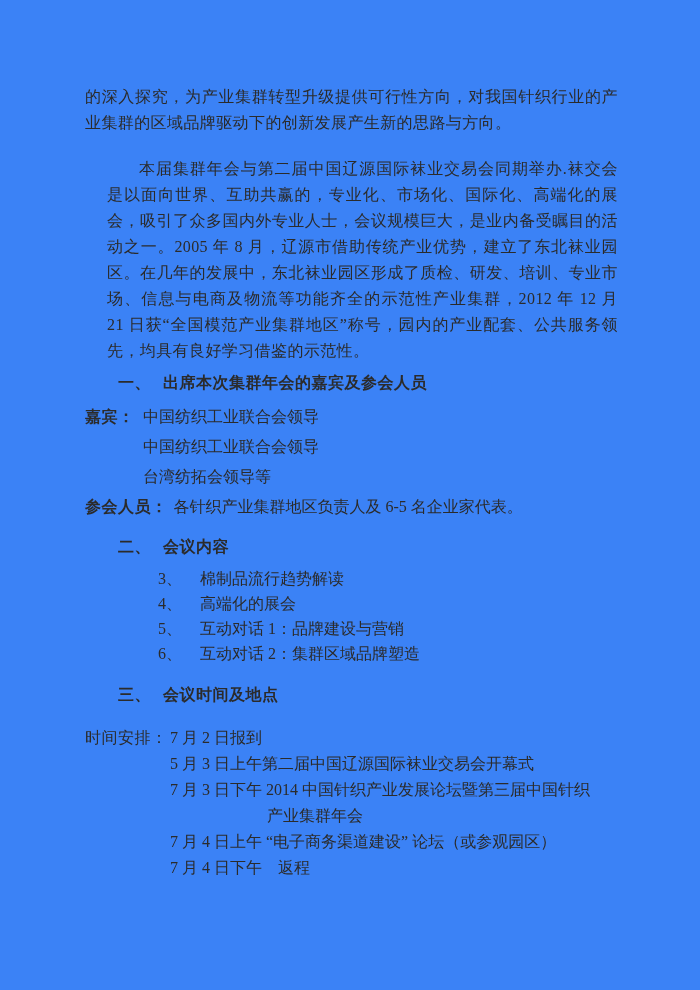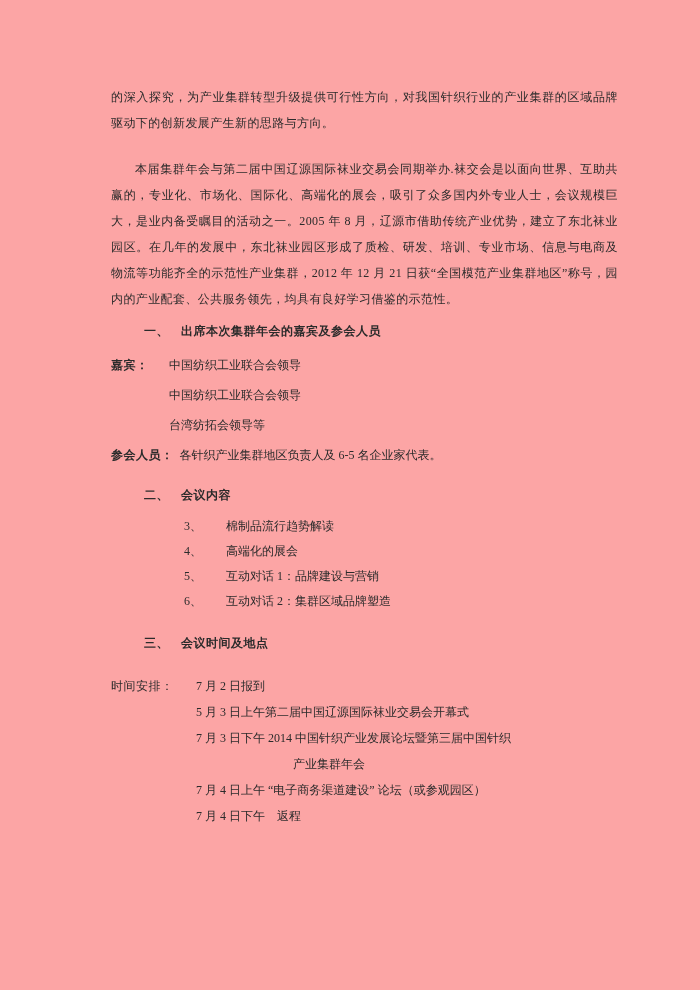--- a/index.html
+++ b/index.html
@@ -1,31 +1,31 @@
 <!DOCTYPE html>
 <html><head>
 <meta charset="utf-8">
 <style>
   html,body { margin:0; padding:0; background:#e8e8e8; }
   .doc {
     position:relative;
     width:700px; height:990px;
     margin:0 auto;
-    background:#fca5a5;
+    background:#3b82f6;
     box-sizing:border-box;
-    padding:84px 82px 0 111px;
+    padding:84px 82px 0 85px;
     font-family:"Liberation Serif","DejaVu Serif",serif;
     color:#2b2b2b;
-    font-size:12px;
+    font-size:16px;
     line-height:26px;
     overflow:hidden;
   }
   .para { text-align:justify; text-justify:inter-ideograph; letter-spacing:0.4px; }
   .para-indent { text-indent:2em; }
-  .gap-para { margin-top:20px; }
+  .gap-para { margin-top:20px;margin-left:22px; }
 
   .sec-heading { font-weight:bold; padding-left:33px; letter-spacing:0.5px; }
   .sec-heading .num { margin-right:12px; }
   .mt-s1 { margin-top:6px; }
   .mt-s2 { margin-top:12px; }
   .mt-s3 { margin-top:16px; }
 
   .kv { display:flex; line-height:30px; margin-top:6px; }
   .kv .label { font-weight:bold; width:58px; flex:none; letter-spacing:0.5px; }
   .kv .vals > div { }

